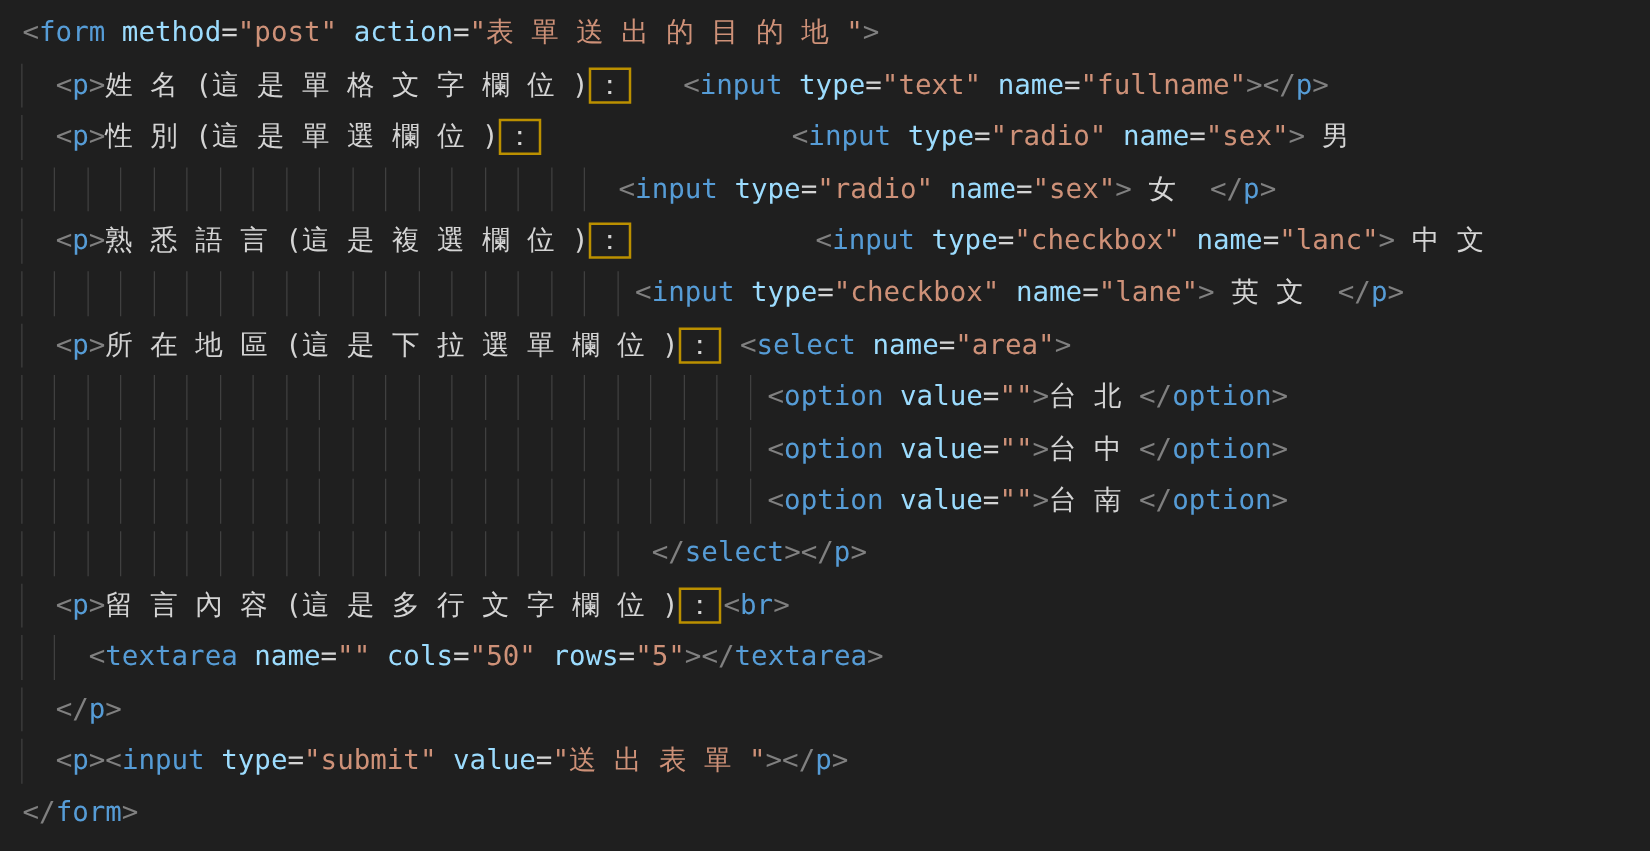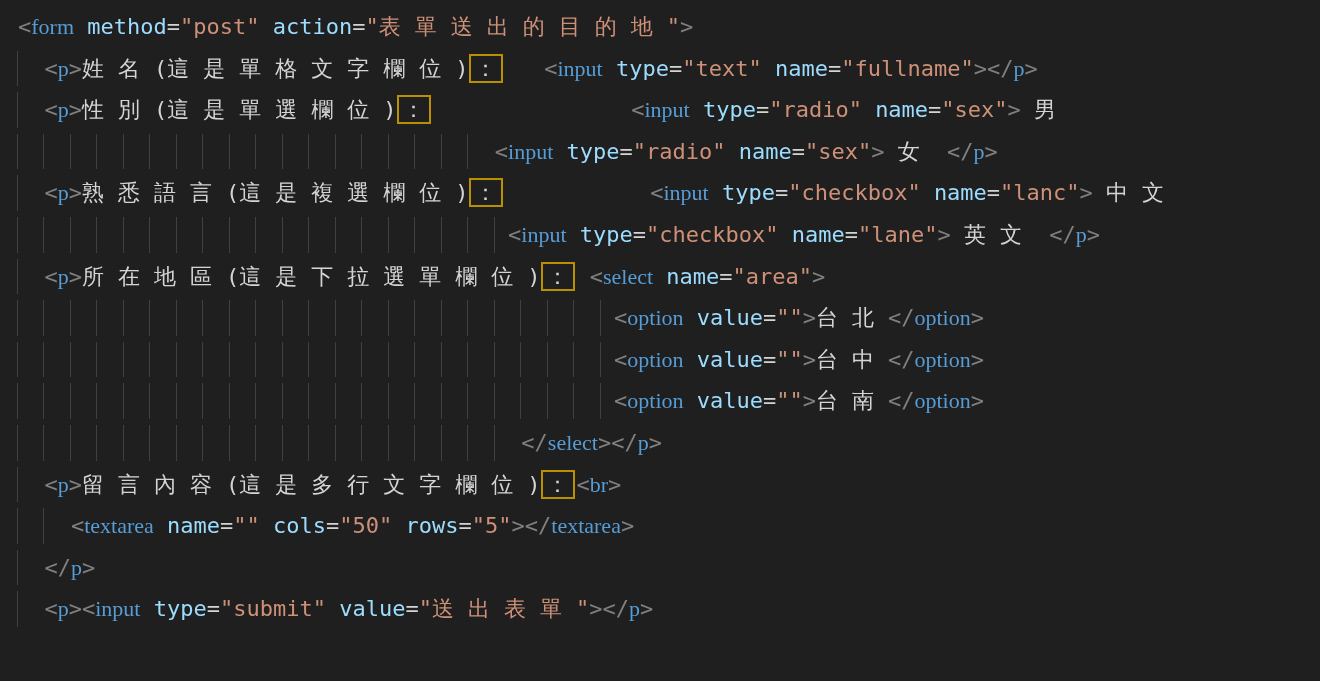--- a/index.html
+++ b/index.html
@@ -15,21 +15,21 @@
   .line{
     position:relative;height:41.6px;line-height:41.6px;
     white-space:pre;padding-left:18px;box-sizing:border-box;
   }
   .guide{
     position:absolute;top:3px;bottom:3px;width:1px;
     background:var(--indent_guide,#404040);
   }
   .tok{position:relative;z-index:1;}
   .tok.punct{color:var(--punctuation,#808080);}
-  .tok.tag{color:var(--tag,#569cd6);font-family:Liberation Serif, serif;}
+  .tok.tag{color:var(--tag,#569cd6);}
   .tok.attr{color:var(--attribute,#9cdcfe);}
   .tok.string{color:var(--string,#ce9178);}
   .tok.text{color:var(--text,#d4d4d4);}
   .cjk{letter-spacing:14px;}
   .boxed{
     outline:2px solid var(--highlight_border,#bb9000);
     outline-offset:-1px;
     padding:1px 5px;margin:0 3px 0 1px;
   }
 </style>
@@ -45,13 +45,14 @@
     <div class="line"><span class="guide" style="left: 17px;"></span><span class="guide" style="left: 43.48px;"></span><span class="guide" style="left: 69.96px;"></span><span class="guide" style="left: 96.44px;"></span><span class="guide" style="left: 122.92px;"></span><span class="guide" style="left: 149.4px;"></span><span class="guide" style="left: 175.88px;"></span><span class="guide" style="left: 202.36px;"></span><span class="guide" style="left: 228.84px;"></span><span class="guide" style="left: 255.32px;"></span><span class="guide" style="left: 281.8px;"></span><span class="guide" style="left: 308.28px;"></span><span class="guide" style="left: 334.76px;"></span><span class="guide" style="left: 361.24px;"></span><span class="guide" style="left: 387.72px;"></span><span class="guide" style="left: 414.2px;"></span><span class="guide" style="left: 440.68px;"></span><span class="guide" style="left: 467.16px;"></span><span class="guide" style="left: 493.64px;"></span><span class="tok text">                                     </span><span class="tok punct">&lt;</span><span class="tok tag">input</span><span class="tok text"> </span><span class="tok attr">type</span><span class="tok text">=</span><span class="tok string">"checkbox"</span><span class="tok text"> </span><span class="tok attr">name</span><span class="tok text">=</span><span class="tok string">"lane"</span><span class="tok punct">&gt;</span><span class="tok text"> <span class="cjk">英文</span> </span><span class="tok punct">&lt;/</span><span class="tok tag">p</span><span class="tok punct">&gt;</span></div>
     <div class="line"><span class="guide" style="left: 17px;"></span><span class="tok text">  </span><span class="tok punct">&lt;</span><span class="tok tag">p</span><span class="tok punct">&gt;</span><span class="tok text"><span class="cjk">所在地區</span>(<span class="cjk">這是下拉選單欄位</span>)</span><span class="tok text boxed">：</span><span class="tok text"> </span><span class="tok punct">&lt;</span><span class="tok tag">select</span><span class="tok text"> </span><span class="tok attr">name</span><span class="tok text">=</span><span class="tok string">"area"</span><span class="tok punct">&gt;</span></div>
     <div class="line"><span class="guide" style="left: 17px;"></span><span class="guide" style="left: 43.48px;"></span><span class="guide" style="left: 69.96px;"></span><span class="guide" style="left: 96.44px;"></span><span class="guide" style="left: 122.92px;"></span><span class="guide" style="left: 149.4px;"></span><span class="guide" style="left: 175.88px;"></span><span class="guide" style="left: 202.36px;"></span><span class="guide" style="left: 228.84px;"></span><span class="guide" style="left: 255.32px;"></span><span class="guide" style="left: 281.8px;"></span><span class="guide" style="left: 308.28px;"></span><span class="guide" style="left: 334.76px;"></span><span class="guide" style="left: 361.24px;"></span><span class="guide" style="left: 387.72px;"></span><span class="guide" style="left: 414.2px;"></span><span class="guide" style="left: 440.68px;"></span><span class="guide" style="left: 467.16px;"></span><span class="guide" style="left: 493.64px;"></span><span class="guide" style="left: 520.12px;"></span><span class="guide" style="left: 546.6px;"></span><span class="guide" style="left: 573.08px;"></span><span class="guide" style="left: 599.56px;"></span><span class="tok text">                                             </span><span class="tok punct">&lt;</span><span class="tok tag">option</span><span class="tok text"> </span><span class="tok attr">value</span><span class="tok text">=</span><span class="tok string">""</span><span class="tok punct">&gt;</span><span class="tok text"><span class="cjk">台北</span></span><span class="tok punct">&lt;/</span><span class="tok tag">option</span><span class="tok punct">&gt;</span></div>
     <div class="line"><span class="guide" style="left: 17px;"></span><span class="guide" style="left: 43.48px;"></span><span class="guide" style="left: 69.96px;"></span><span class="guide" style="left: 96.44px;"></span><span class="guide" style="left: 122.92px;"></span><span class="guide" style="left: 149.4px;"></span><span class="guide" style="left: 175.88px;"></span><span class="guide" style="left: 202.36px;"></span><span class="guide" style="left: 228.84px;"></span><span class="guide" style="left: 255.32px;"></span><span class="guide" style="left: 281.8px;"></span><span class="guide" style="left: 308.28px;"></span><span class="guide" style="left: 334.76px;"></span><span class="guide" style="left: 361.24px;"></span><span class="guide" style="left: 387.72px;"></span><span class="guide" style="left: 414.2px;"></span><span class="guide" style="left: 440.68px;"></span><span class="guide" style="left: 467.16px;"></span><span class="guide" style="left: 493.64px;"></span><span class="guide" style="left: 520.12px;"></span><span class="guide" style="left: 546.6px;"></span><span class="guide" style="left: 573.08px;"></span><span class="guide" style="left: 599.56px;"></span><span class="tok text">                                             </span><span class="tok punct">&lt;</span><span class="tok tag">option</span><span class="tok text"> </span><span class="tok attr">value</span><span class="tok text">=</span><span class="tok string">""</span><span class="tok punct">&gt;</span><span class="tok text"><span class="cjk">台中</span></span><span class="tok punct">&lt;/</span><span class="tok tag">option</span><span class="tok punct">&gt;</span></div>
     <div class="line"><span class="guide" style="left: 17px;"></span><span class="guide" style="left: 43.48px;"></span><span class="guide" style="left: 69.96px;"></span><span class="guide" style="left: 96.44px;"></span><span class="guide" style="left: 122.92px;"></span><span class="guide" style="left: 149.4px;"></span><span class="guide" style="left: 175.88px;"></span><span class="guide" style="left: 202.36px;"></span><span class="guide" style="left: 228.84px;"></span><span class="guide" style="left: 255.32px;"></span><span class="guide" style="left: 281.8px;"></span><span class="guide" style="left: 308.28px;"></span><span class="guide" style="left: 334.76px;"></span><span class="guide" style="left: 361.24px;"></span><span class="guide" style="left: 387.72px;"></span><span class="guide" style="left: 414.2px;"></span><span class="guide" style="left: 440.68px;"></span><span class="guide" style="left: 467.16px;"></span><span class="guide" style="left: 493.64px;"></span><span class="guide" style="left: 520.12px;"></span><span class="guide" style="left: 546.6px;"></span><span class="guide" style="left: 573.08px;"></span><span class="guide" style="left: 599.56px;"></span><span class="tok text">                                             </span><span class="tok punct">&lt;</span><span class="tok tag">option</span><span class="tok text"> </span><span class="tok attr">value</span><span class="tok text">=</span><span class="tok string">""</span><span class="tok punct">&gt;</span><span class="tok text"><span class="cjk">台南</span></span><span class="tok punct">&lt;/</span><span class="tok tag">option</span><span class="tok punct">&gt;</span></div>
     <div class="line"><span class="guide" style="left: 17px;"></span><span class="guide" style="left: 43.48px;"></span><span class="guide" style="left: 69.96px;"></span><span class="guide" style="left: 96.44px;"></span><span class="guide" style="left: 122.92px;"></span><span class="guide" style="left: 149.4px;"></span><span class="guide" style="left: 175.88px;"></span><span class="guide" style="left: 202.36px;"></span><span class="guide" style="left: 228.84px;"></span><span class="guide" style="left: 255.32px;"></span><span class="guide" style="left: 281.8px;"></span><span class="guide" style="left: 308.28px;"></span><span class="guide" style="left: 334.76px;"></span><span class="guide" style="left: 361.24px;"></span><span class="guide" style="left: 387.72px;"></span><span class="guide" style="left: 414.2px;"></span><span class="guide" style="left: 440.68px;"></span><span class="guide" style="left: 467.16px;"></span><span class="guide" style="left: 493.64px;"></span><span class="tok text">                                      </span><span class="tok punct">&lt;/</span><span class="tok tag">select</span><span class="tok punct">&gt;&lt;/</span><span class="tok tag">p</span><span class="tok punct">&gt;</span></div>
     <div class="line"><span class="guide" style="left: 17px;"></span><span class="tok text">  </span><span class="tok punct">&lt;</span><span class="tok tag">p</span><span class="tok punct">&gt;</span><span class="tok text"><span class="cjk">留言內容</span>(<span class="cjk">這是多行文字欄位</span>)</span><span class="tok text boxed">：</span><span class="tok punct">&lt;</span><span class="tok tag">br</span><span class="tok punct">&gt;</span></div>
     <div class="line"><span class="guide" style="left: 17px;"></span><span class="guide" style="left: 43.48px;"></span><span class="tok text">    </span><span class="tok punct">&lt;</span><span class="tok tag">textarea</span><span class="tok text"> </span><span class="tok attr">name</span><span class="tok text">=</span><span class="tok string">""</span><span class="tok text"> </span><span class="tok attr">cols</span><span class="tok text">=</span><span class="tok string">"50"</span><span class="tok text"> </span><span class="tok attr">rows</span><span class="tok text">=</span><span class="tok string">"5"</span><span class="tok punct">&gt;&lt;/</span><span class="tok tag">textarea</span><span class="tok punct">&gt;</span></div>
     <div class="line"><span class="guide" style="left: 17px;"></span><span class="tok text">  </span><span class="tok punct">&lt;/</span><span class="tok tag">p</span><span class="tok punct">&gt;</span></div>
     <div class="line"><span class="guide" style="left: 17px;"></span><span class="tok text">  </span><span class="tok punct">&lt;</span><span class="tok tag">p</span><span class="tok punct">&gt;&lt;</span><span class="tok tag">input</span><span class="tok text"> </span><span class="tok attr">type</span><span class="tok text">=</span><span class="tok string">"submit"</span><span class="tok text"> </span><span class="tok attr">value</span><span class="tok text">=</span><span class="tok string">"<span class="cjk">送出表單</span>"</span><span class="tok punct">&gt;&lt;/</span><span class="tok tag">p</span><span class="tok punct">&gt;</span></div>
+    <div class="line"><span class="tok punct">&lt;/</span><span class="tok tag">form</span><span class="tok punct">&gt;</span></div>
   </div>
 
 </body></html>

